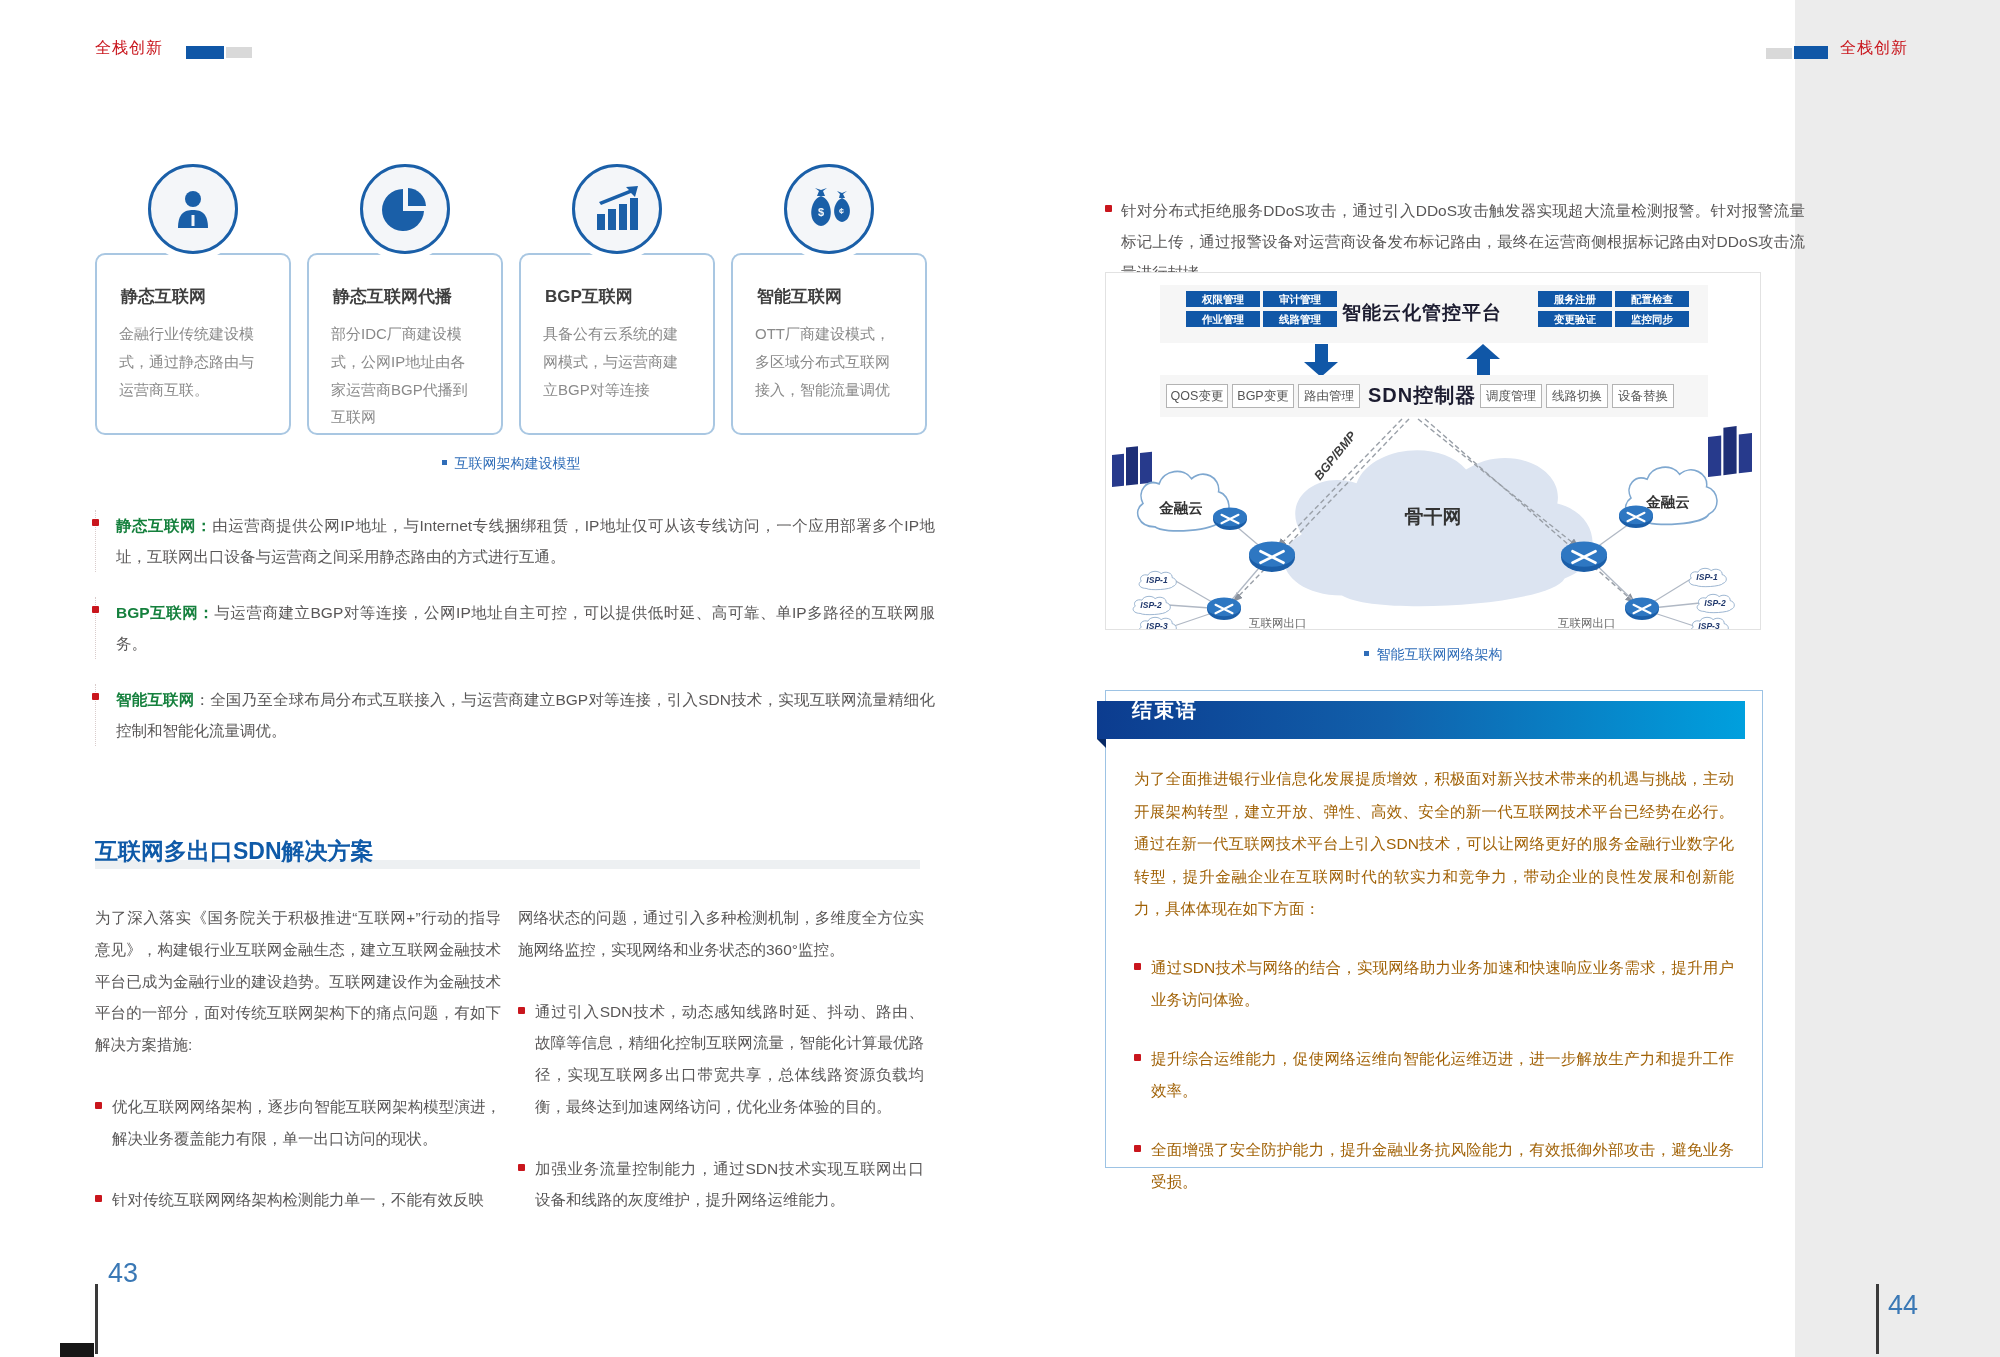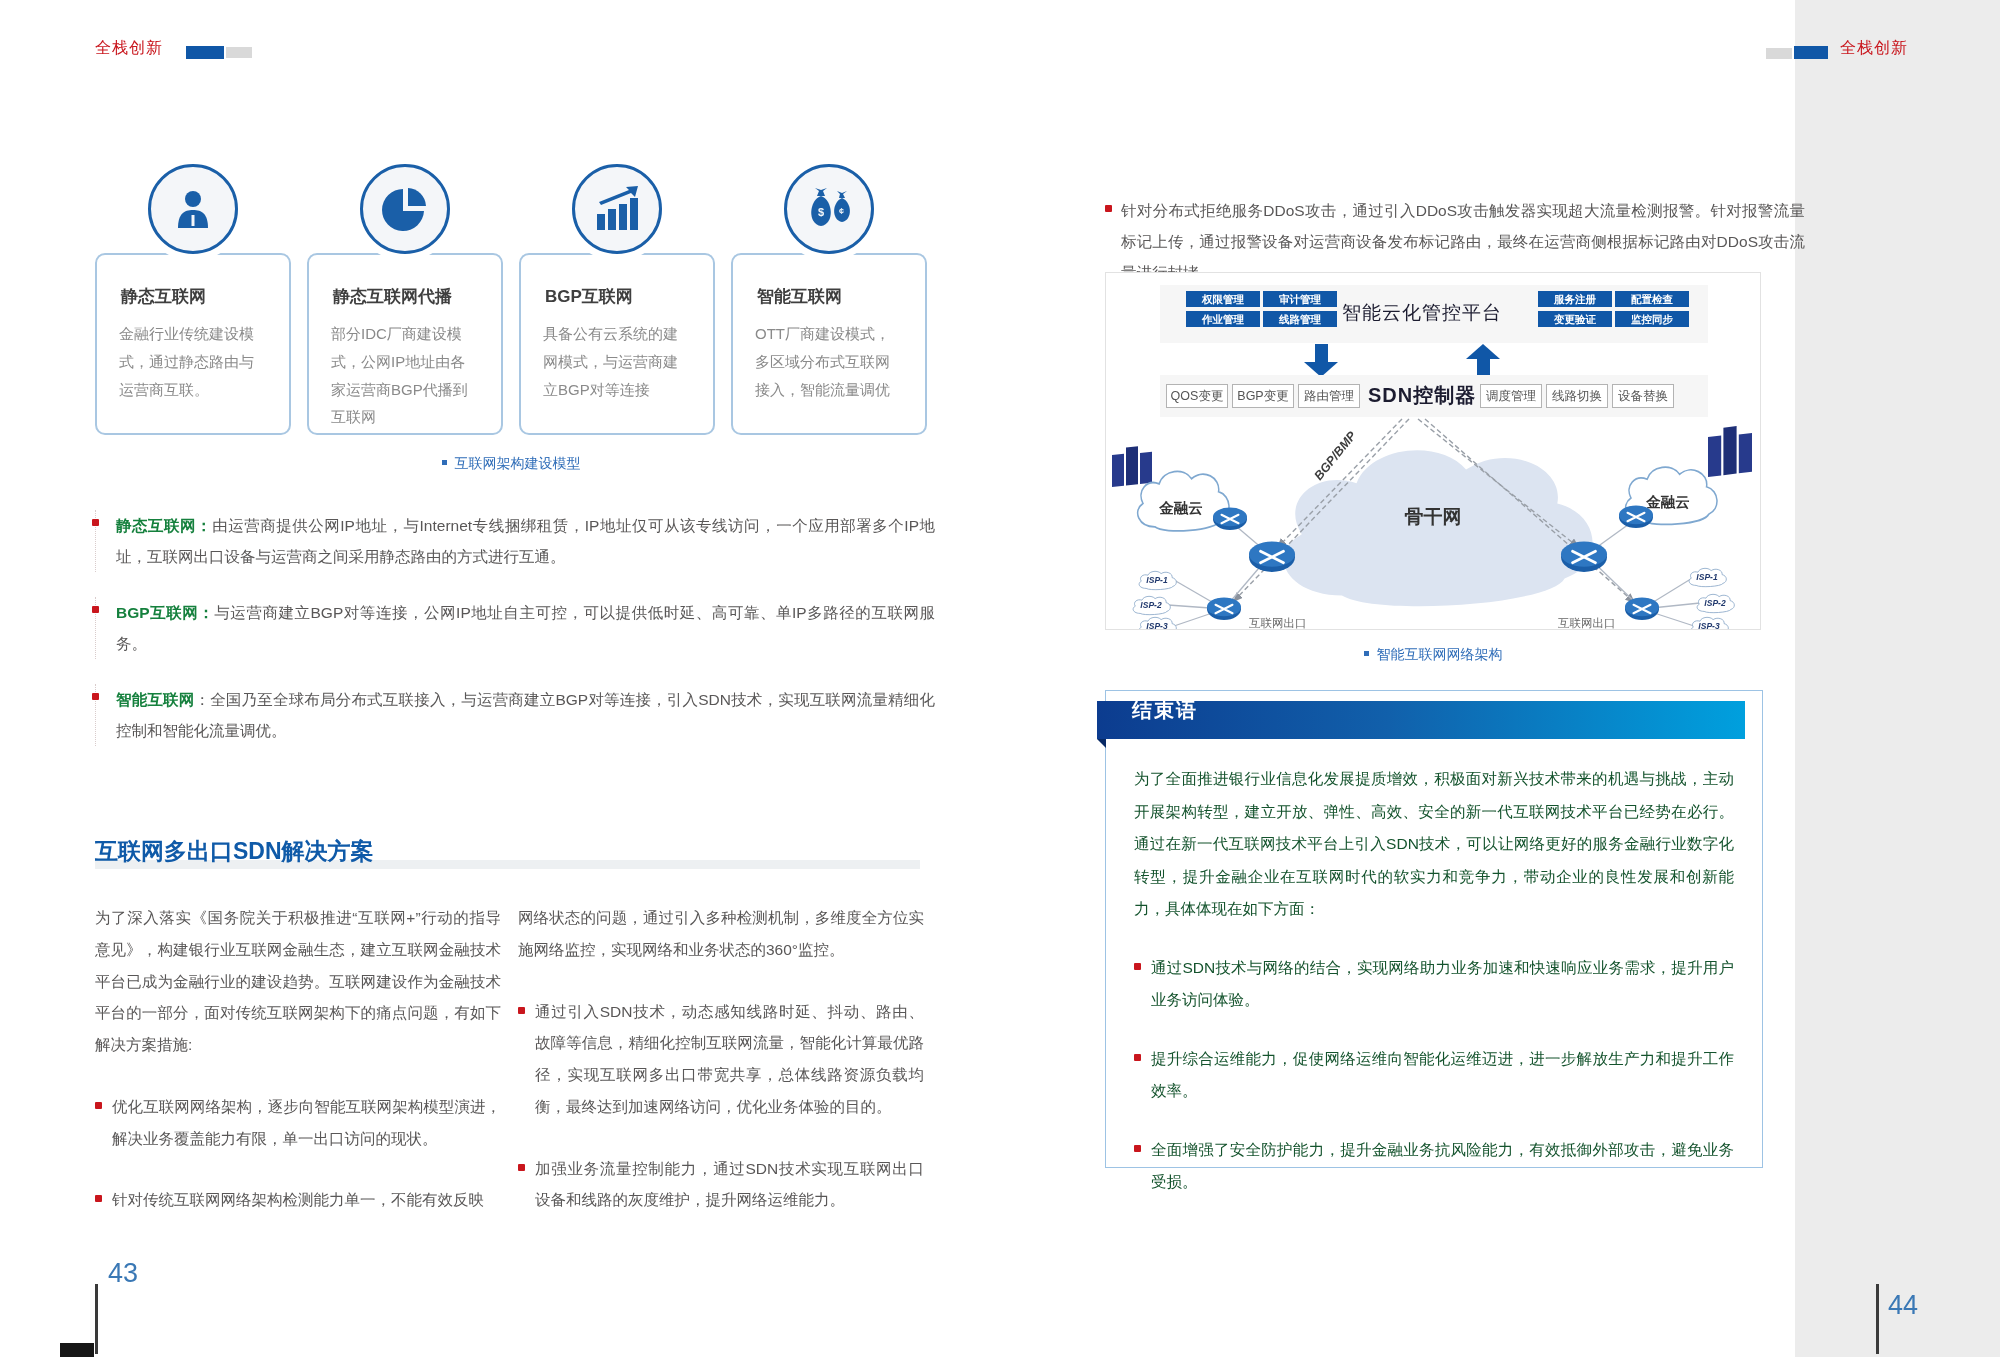--- a/index.html
+++ b/index.html
@@ -50,36 +50,36 @@
   .top-bullet{width:684px;font-size:15.5px;line-height:2.0;color:#595757;text-align:justify;position:relative;padding-left:16px;}
   .top-bullet::before{content:'';position:absolute;left:0;top:10px;width:7px;height:7px;background:#c9161d;border-radius:1px;}
   
   .diagram{left:1105px;top:272px;width:656px;height:358px;border:1px solid #e2e2e2;background:#fff;box-sizing:border-box;}
   .band{position:absolute;background:#f6f6f6;}
   .band1{left:54px;top:12px;width:548px;height:58px;}
   .band2{left:54px;top:102px;width:548px;height:42px;}
   .bluebox-grid{position:absolute;width:160px;display:flex;flex-wrap:wrap;}
   .bluebox{width:74px;height:16px;background:#1057a7;color:#fff;font-size:10.5px;font-weight:bold;
     text-align:center;line-height:16px;margin:2px 3px 2px 0;}
-  .platform-title{position:absolute;font-size:19px;font-weight:normal;color:#1c1c30;letter-spacing:1px;}
+  .platform-title{position:absolute;font-size:19px;font-weight:bold;color:#1c1c30;letter-spacing:1px;}
   .whitebox{position:absolute;height:22px;line-height:22px;border:1px solid #b3b3b3;background:#fff;color:#555;
     font-size:12.5px;text-align:center;width:60px;}
   .controller-title{position:absolute;font-size:20px;font-weight:bold;color:#1c1c30;letter-spacing:1px;}
   .v-arrow{position:absolute;width:34px;}
   .v-arrow .shaft{width:13px;height:18px;background:#1057a7;margin:0 auto;}
   .v-arrow .head-down{width:0;height:0;border-left:17px solid transparent;border-right:17px solid transparent;border-top:15px solid #1057a7;}
   .v-arrow .head-up{width:0;height:0;border-left:17px solid transparent;border-right:17px solid transparent;border-bottom:15px solid #1057a7;}
   
   .conclusion{left:1105px;top:690px;width:658px;height:478px;border:1px solid #9dc3e4;background:#fff;box-sizing:border-box;}
   .conc-bar{position:absolute;left:-9px;top:10px;width:648px;height:38px;
     background:linear-gradient(90deg,#0c3c8f 0%,#1160ab 45%,#00a0de 100%);}
   .conc-fold{position:absolute;left:-9px;top:48px;width:0;height:0;
     border-right:9px solid #082a66;border-bottom:9px solid transparent;}
   .conc-title{position:absolute;left:26px;top:6px;color:#fff;font-size:20px;font-weight:bold;letter-spacing:2px;}
-  .conc-body{position:absolute;left:28px;top:72px;width:600px;font-size:15.5px;line-height:2.1;color:#14532d;text-align:justify;}
+  .conc-body{position:absolute;left:28px;top:72px;width:600px;font-size:15.5px;line-height:2.1;color:#a16207;text-align:justify;}
   .conc-body .rbullet{margin-top:26px;}
   
   .pg-line{width:3px;height:70px;background:#3a3a3a;}
   .pg-num{font-size:27px;color:#3a78b5;}
   svg text{font-family:"Liberation Sans","DejaVu Sans",sans-serif;}
 </style>
 </head>
 <body>
 
 <div class="abs right-strip"></div>

